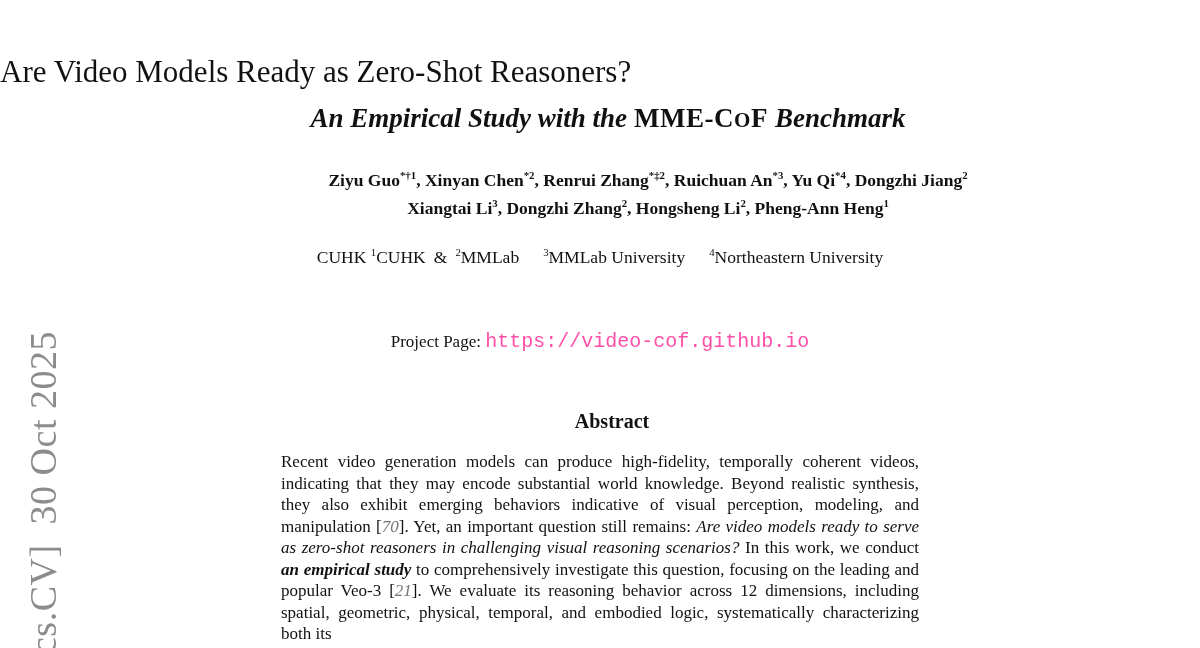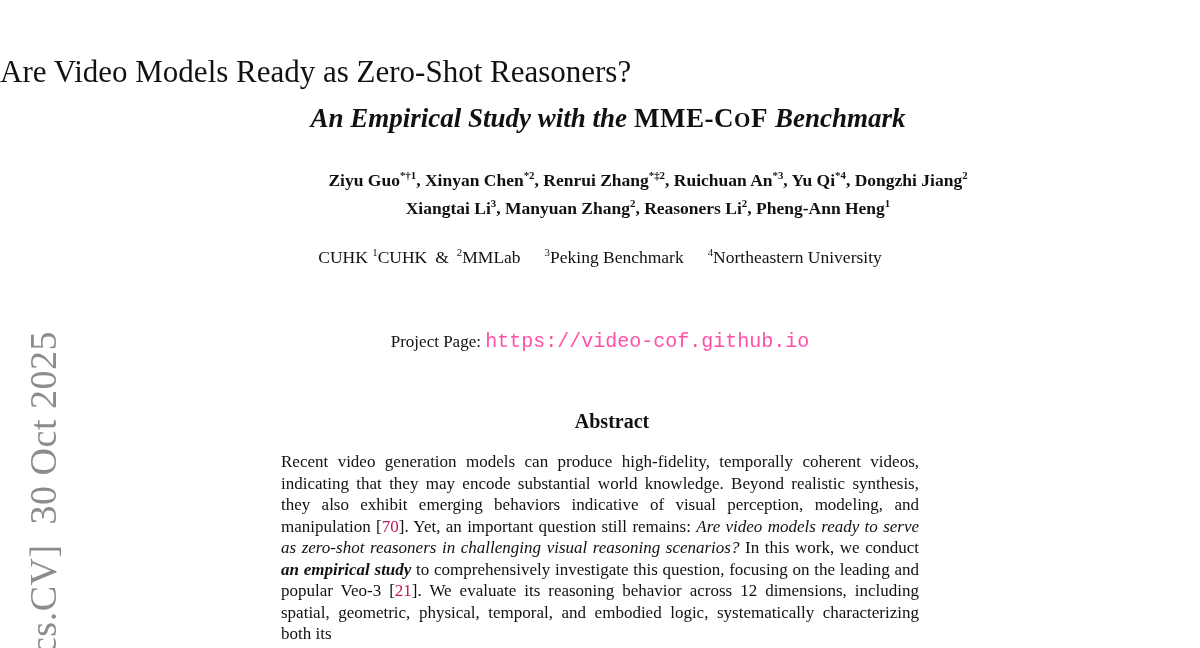--- a/index.html
+++ b/index.html
@@ -99,41 +99,41 @@
   }
   .abstract-body {
     position: absolute;
     top: 451px; left: 281px;
     width: 638px;
     font-size: 17px;
     line-height: 21.5px;
     text-align: justify;
     margin: 0;
   }
-  .cite { color: #be185d; }
+  .cite { color: #737373; font-style: italic; }
   .it { font-style: italic; }
   .bd { font-weight: bold; font-style: italic; }
 </style>
 </head>
 <body>
 
 <div class="page">
 
   <div class="watermark">cs.CV]&nbsp; 30 Oct 2025</div>
 
   <h1 class="title">Are Video Models Ready as Zero-Shot Reasoners?</h1>
 
   <h2 class="subtitle"><span>An Empirical Study with the</span><span class="sc"><span>MME-C</span><span class="sc-small">O</span><span>F</span></span><span>Benchmark</span></h2>
 
   <div class="authors">
     <div><span class="author"><span>Ziyu Guo</span><sup>*†1</sup><span>, </span></span><span class="author"><span>Xinyan Chen</span><sup>*2</sup><span>, </span></span><span class="author"><span>Renrui Zhang</span><sup>*‡2</sup><span>, </span></span><span class="author"><span>Ruichuan An</span><sup>*3</sup><span>, </span></span><span class="author"><span>Yu Qi</span><sup>*4</sup><span>, </span></span><span class="author"><span>Dongzhi Jiang</span><sup>2</sup><span></span></span></div>
-    <div><span class="author"><span>Xiangtai Li</span><sup>3</sup><span>, </span></span><span class="author"><span>Manyuan Zhang</span><sup>2</sup><span>, </span></span><span class="author"><span>Reasoners Li</span><sup>2</sup><span>, </span></span><span class="author"><span>Pheng-Ann Heng</span><sup>1</sup><span></span></span></div>
+    <div><span class="author"><span>Xiangtai Li</span><sup>3</sup><span>, </span></span><span class="author"><span>Dongzhi Zhang</span><sup>2</sup><span>, </span></span><span class="author"><span>Hongsheng Li</span><sup>2</sup><span>, </span></span><span class="author"><span>Pheng-Ann Heng</span><sup>1</sup><span></span></span></div>
   </div>
 
-  <div class="affil-line"><span>CUHK</span>&nbsp;<span><sup>1</sup><span>CUHK</span></span><span class="small-gap"></span><span>&amp;</span><span class="small-gap"></span><span><sup>2</sup><span>MMLab</span></span><span class="affil-gap"></span><span><sup>3</sup><span>Peking Benchmark</span></span><span class="affil-gap"></span><span><sup>4</sup><span>Northeastern University</span></span></div>
+  <div class="affil-line"><span>CUHK</span>&nbsp;<span><sup>1</sup><span>CUHK</span></span><span class="small-gap"></span><span>&amp;</span><span class="small-gap"></span><span><sup>2</sup><span>MMLab</span></span><span class="affil-gap"></span><span><sup>3</sup><span>MMLab University</span></span><span class="affil-gap"></span><span><sup>4</sup><span>Northeastern University</span></span></div>
 
 
   <div class="project-line"><span>Project Page:</span>&nbsp;<a class="project-link" href="#">https://video-cof.github.io</a></div>
 
   <h3 class="abstract-heading">Abstract</h3>
 
   <p class="abstract-body"><span>Recent video generation models can produce high-fidelity, temporally coherent videos, indicating that they may encode substantial world knowledge. Beyond realistic synthesis, they also exhibit emerging behaviors indicative of visual perception, modeling, and manipulation [</span><span class="cite">70</span><span>].  Yet, an important question still remains: </span><span class="it">Are video models ready to serve as zero-shot reasoners in challenging visual reasoning scenarios?</span><span>  In this work, we conduct </span><span class="bd">an empirical study</span><span> to comprehensively investigate this question, focusing on the leading and popular Veo-3 [</span><span class="cite">21</span><span>].  We evaluate its reasoning behavior across 12 dimensions, including spatial, geometric, physical, temporal, and embodied logic, systematically characterizing both its</span></p>
 
 </div>
 

